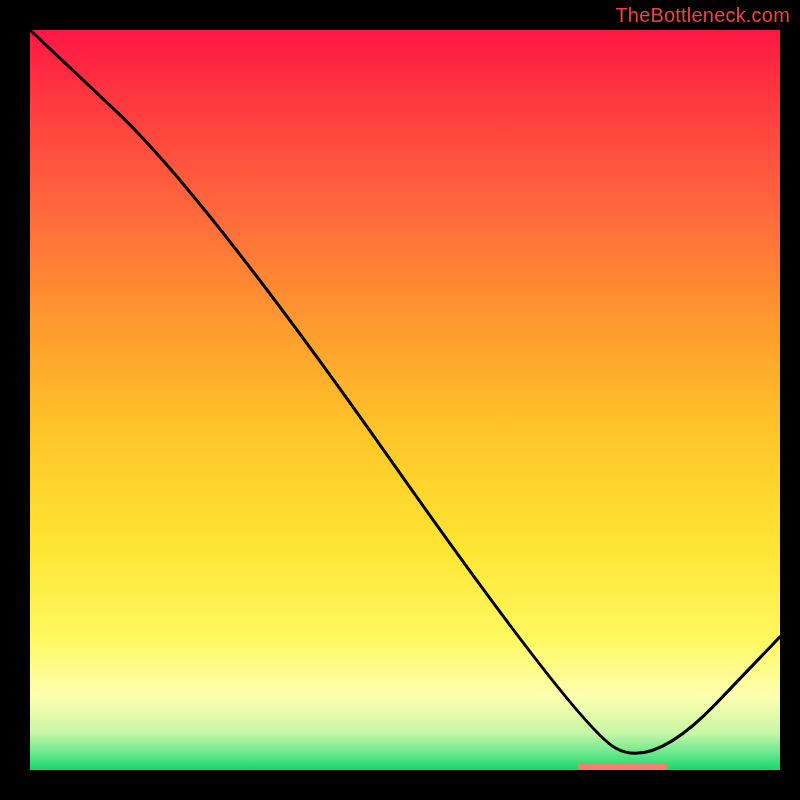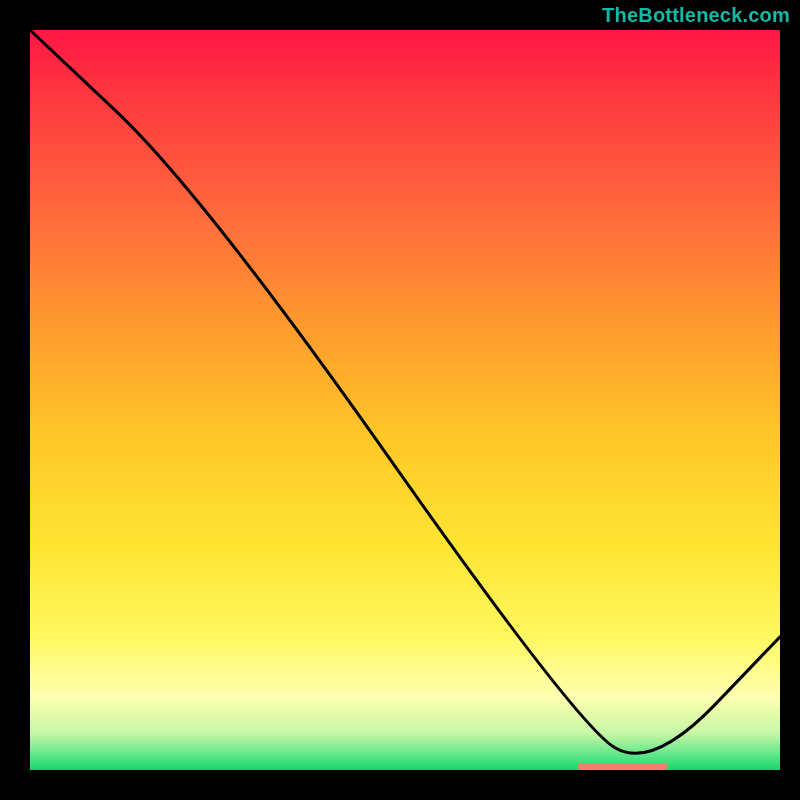--- a/index.html
+++ b/index.html
@@ -16,23 +16,23 @@
     left: 0;
     top: 0;
     width: 800px;
     height: 800px;
     background: #000;
   }
   .watermark {
     position: absolute;
     top: 4px;
     right: 10px;
-    color: #14b8a6;
+    color: #ef4444;
     font-size: 20px;
-    font-weight: 700;
+    font-weight: 400;
     letter-spacing: 0.2px;
   }
   .plot {
     position: absolute;
     left: 30px;
     top: 30px;
     width: 750px;
     height: 740px;
   }
   .plot svg {

